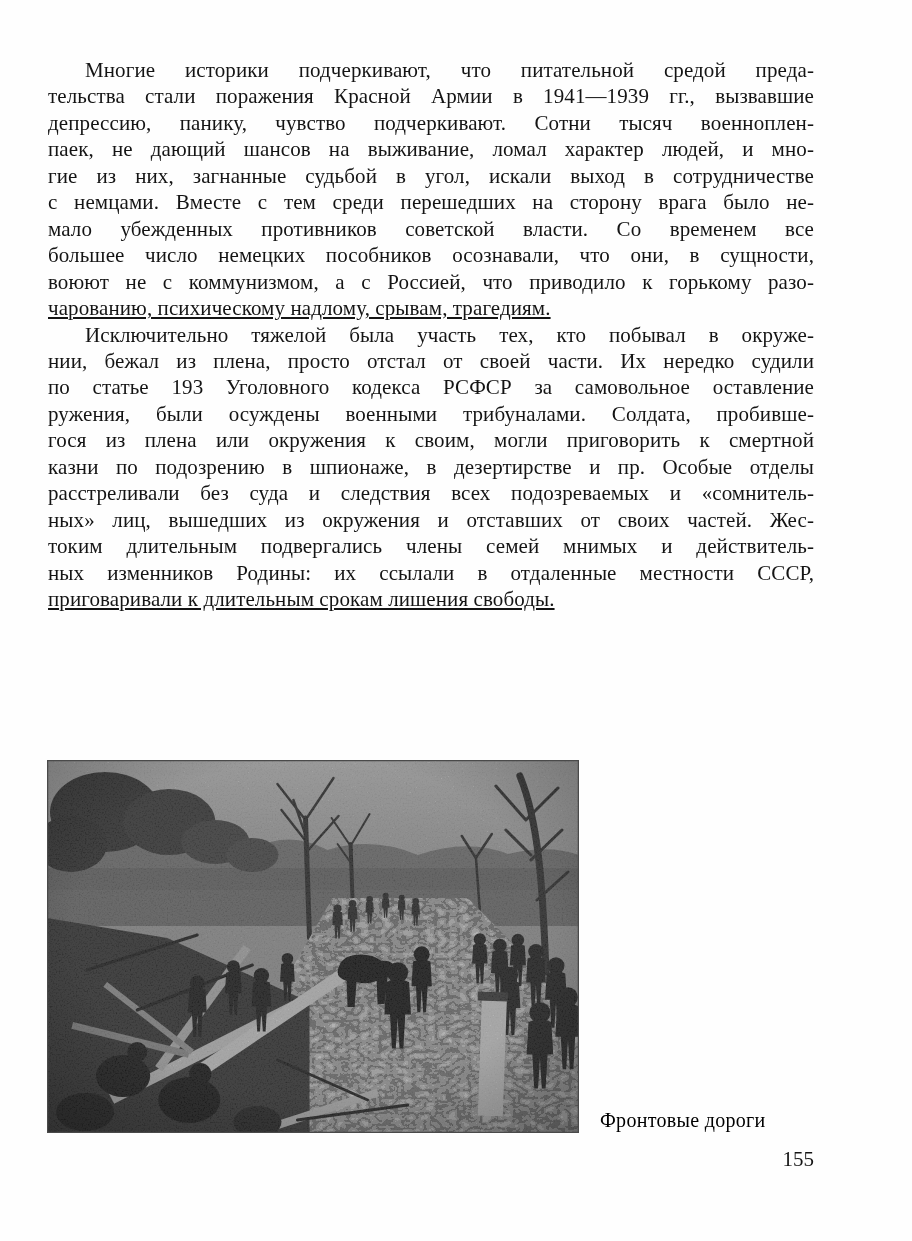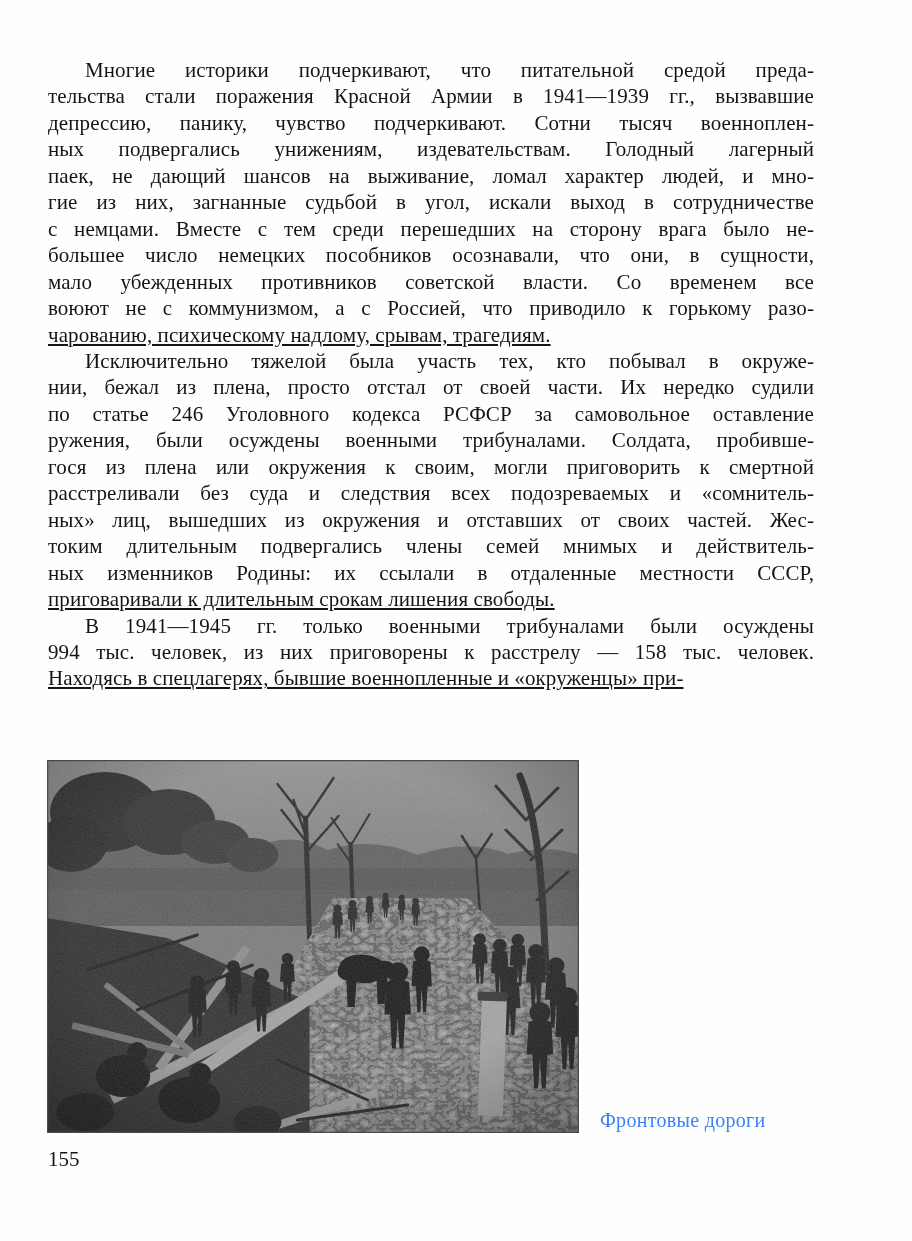--- a/index.html
+++ b/index.html
@@ -16,63 +16,58 @@
   .para{margin:0;}
   .line{text-align:justify;text-align-last:justify;white-space:normal;}
   .line.last{text-align-last:left;text-decoration:underline;}
   .line.first{text-indent:37px;font-family:Liberation Serif, serif;}
   .figure{
     position:absolute;left:47px;top:760px;width:532px;height:373px;
     overflow:hidden;
   }
   .figure svg{display:block;width:100%;height:100%;}
   .caption{
-    position:absolute;left:600px;top:1109px;font-size:20px;color:#3b82f6;
+    position:absolute;left:600px;top:1109px;font-size:20px;color:#000000;
     letter-spacing:0.3px;
   }
   .page-number{
-    position:absolute;left:48px;top:1147px;width:766px;
+    position:absolute;left:48px;top:1147px;width:766px;text-align:right;
     font-size:21px;color:#141414;
   }
 </style>
 </head>
 <body>
 
 <div class="page">
 
   <div class="text-block">
       <div class="para">
         <div class="line first">Многие историки подчеркивают, что питательной средой преда-</div>
         <div class="line">тельства стали поражения Красной Армии в 1941—1939 гг., вызвавшие</div>
         <div class="line">депрессию, панику, чувство подчеркивают. Сотни тысяч военноплен-</div>
-        <div class="line">ных подвергались унижениям, издевательствам. Голодный лагерный</div>
         <div class="line">паек, не дающий шансов на выживание, ломал характер людей, и мно-</div>
         <div class="line">гие из них, загнанные судьбой в угол, искали выход в сотрудничестве</div>
         <div class="line">с немцами. Вместе с тем среди перешедших на сторону врага было не-</div>
+        <div class="line">мало убежденных противников советской власти. Со временем все</div>
         <div class="line">большее число немецких пособников осознавали, что они, в сущности,</div>
-        <div class="line">мало убежденных противников советской власти. Со временем все</div>
         <div class="line">воюют не с коммунизмом, а с Россией, что приводило к горькому разо-</div>
         <div class="line last">чарованию, психическому надлому, срывам, трагедиям.</div>
       </div>
       <div class="para">
         <div class="line first">Исключительно тяжелой была участь тех, кто побывал в окруже-</div>
         <div class="line">нии, бежал из плена, просто отстал от своей части. Их нередко судили</div>
-        <div class="line">по статье 246 Уголовного кодекса РСФСР за самовольное оставление</div>
+        <div class="line">по статье 193 Уголовного кодекса РСФСР за самовольное оставление</div>
         <div class="line">ружения, были осуждены военными трибуналами. Солдата, пробивше-</div>
         <div class="line">гося из плена или окружения к своим, могли приговорить к смертной</div>
+        <div class="line">казни по подозрению в шпионаже, в дезертирстве и пр. Особые отделы</div>
         <div class="line">расстреливали без суда и следствия всех подозреваемых и «сомнитель-</div>
         <div class="line">ных» лиц, вышедших из окружения и отставших от своих частей. Жес-</div>
         <div class="line">токим длительным подвергались члены семей мнимых и действитель-</div>
         <div class="line">ных изменников Родины: их ссылали в отдаленные местности СССР,</div>
         <div class="line last">приговаривали к длительным срокам лишения свободы.</div>
-      </div>
-      <div class="para">
-        <div class="line first">В 1941—1945 гг. только военными трибуналами были осуждены</div>
-        <div class="line">994 тыс. человек, из них приговорены к расстрелу — 158 тыс. человек.</div>
-        <div class="line last">Находясь в спецлагерях, бывшие военнопленные и «окруженцы» при-</div>
       </div>
     </div>
 
   <div class="figure">
 
     <svg viewBox="0 0 531 373" preserveAspectRatio="none">
       <defs>
         <linearGradient id="sky" x1="0" y1="0" x2="0" y2="1">
           <stop offset="0" stop-color="#c0c0c0"></stop>
           <stop offset="1" stop-color="#a8a8a8"></stop>

